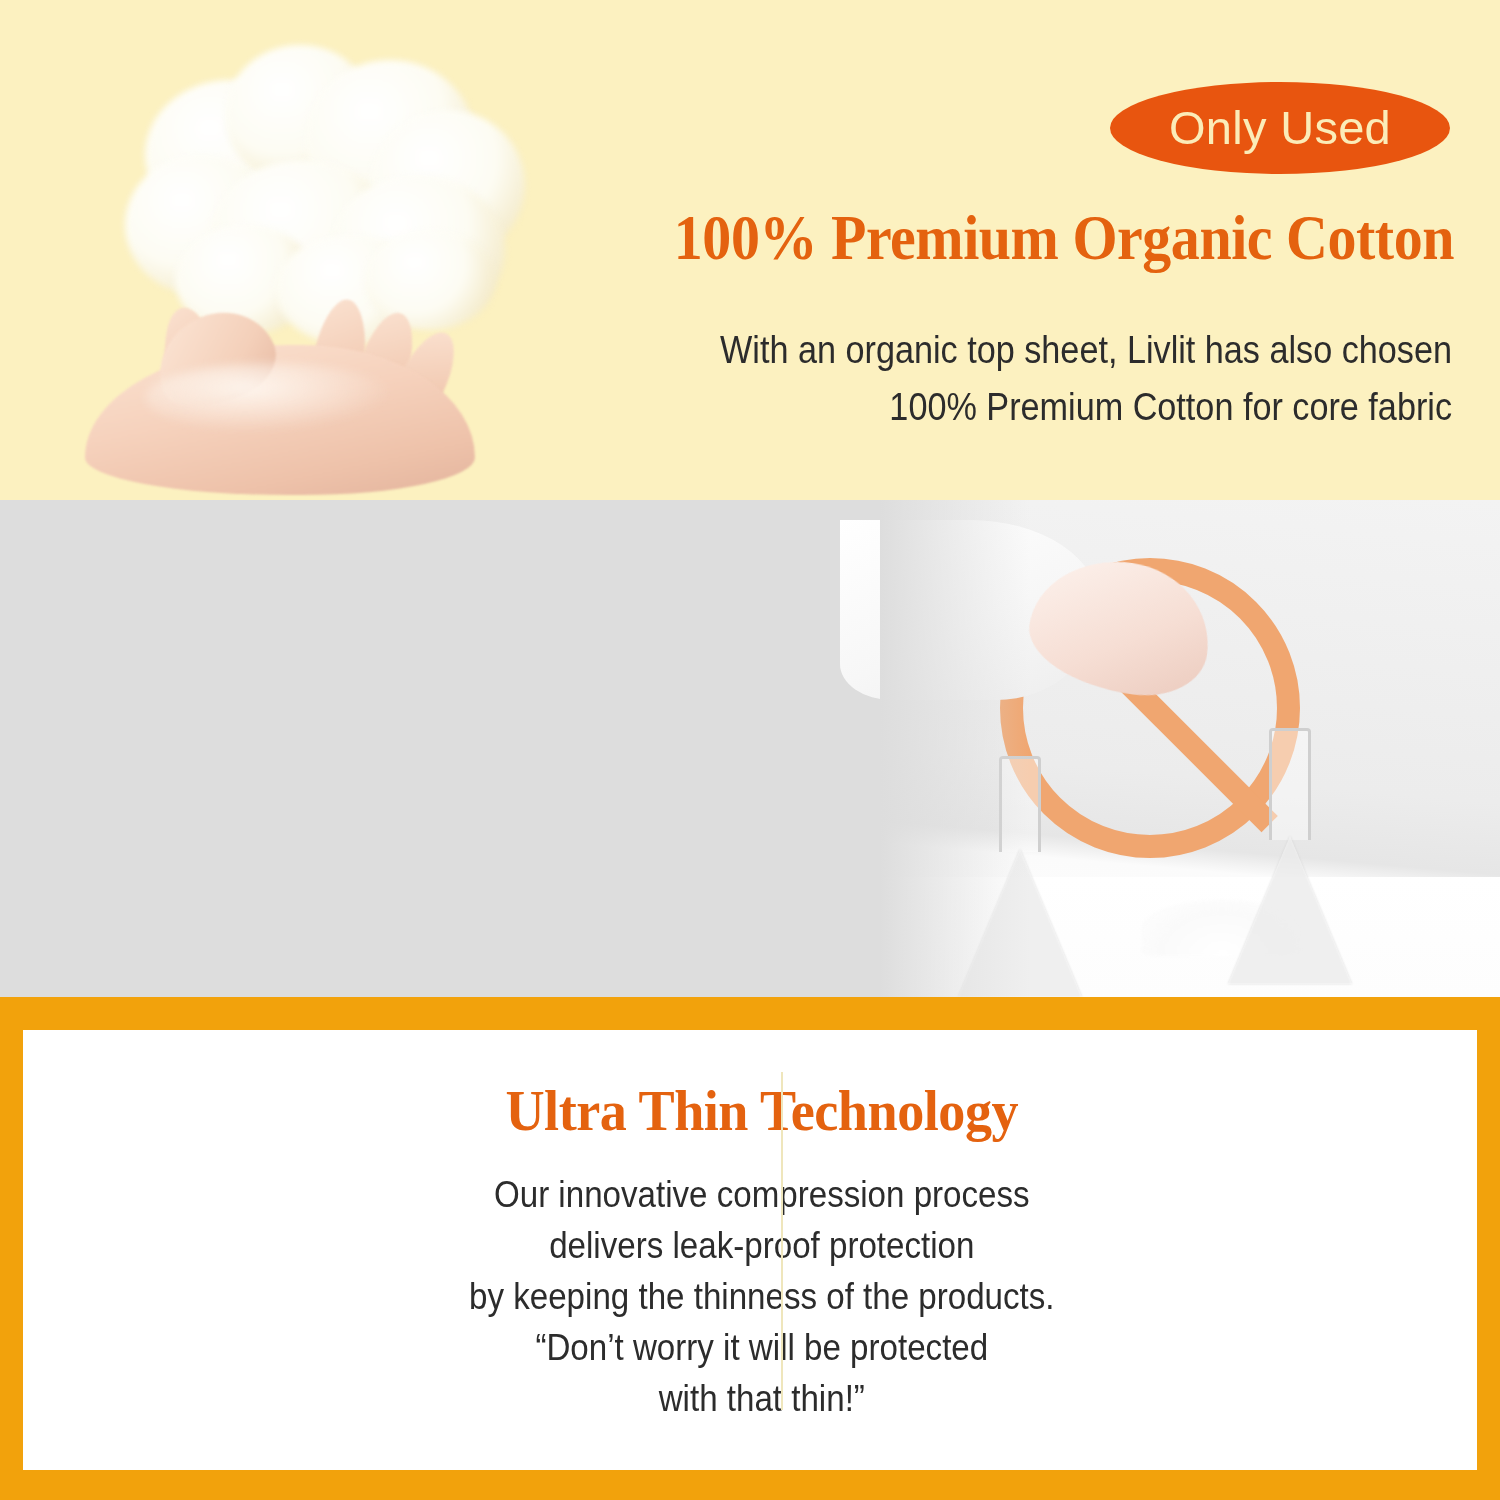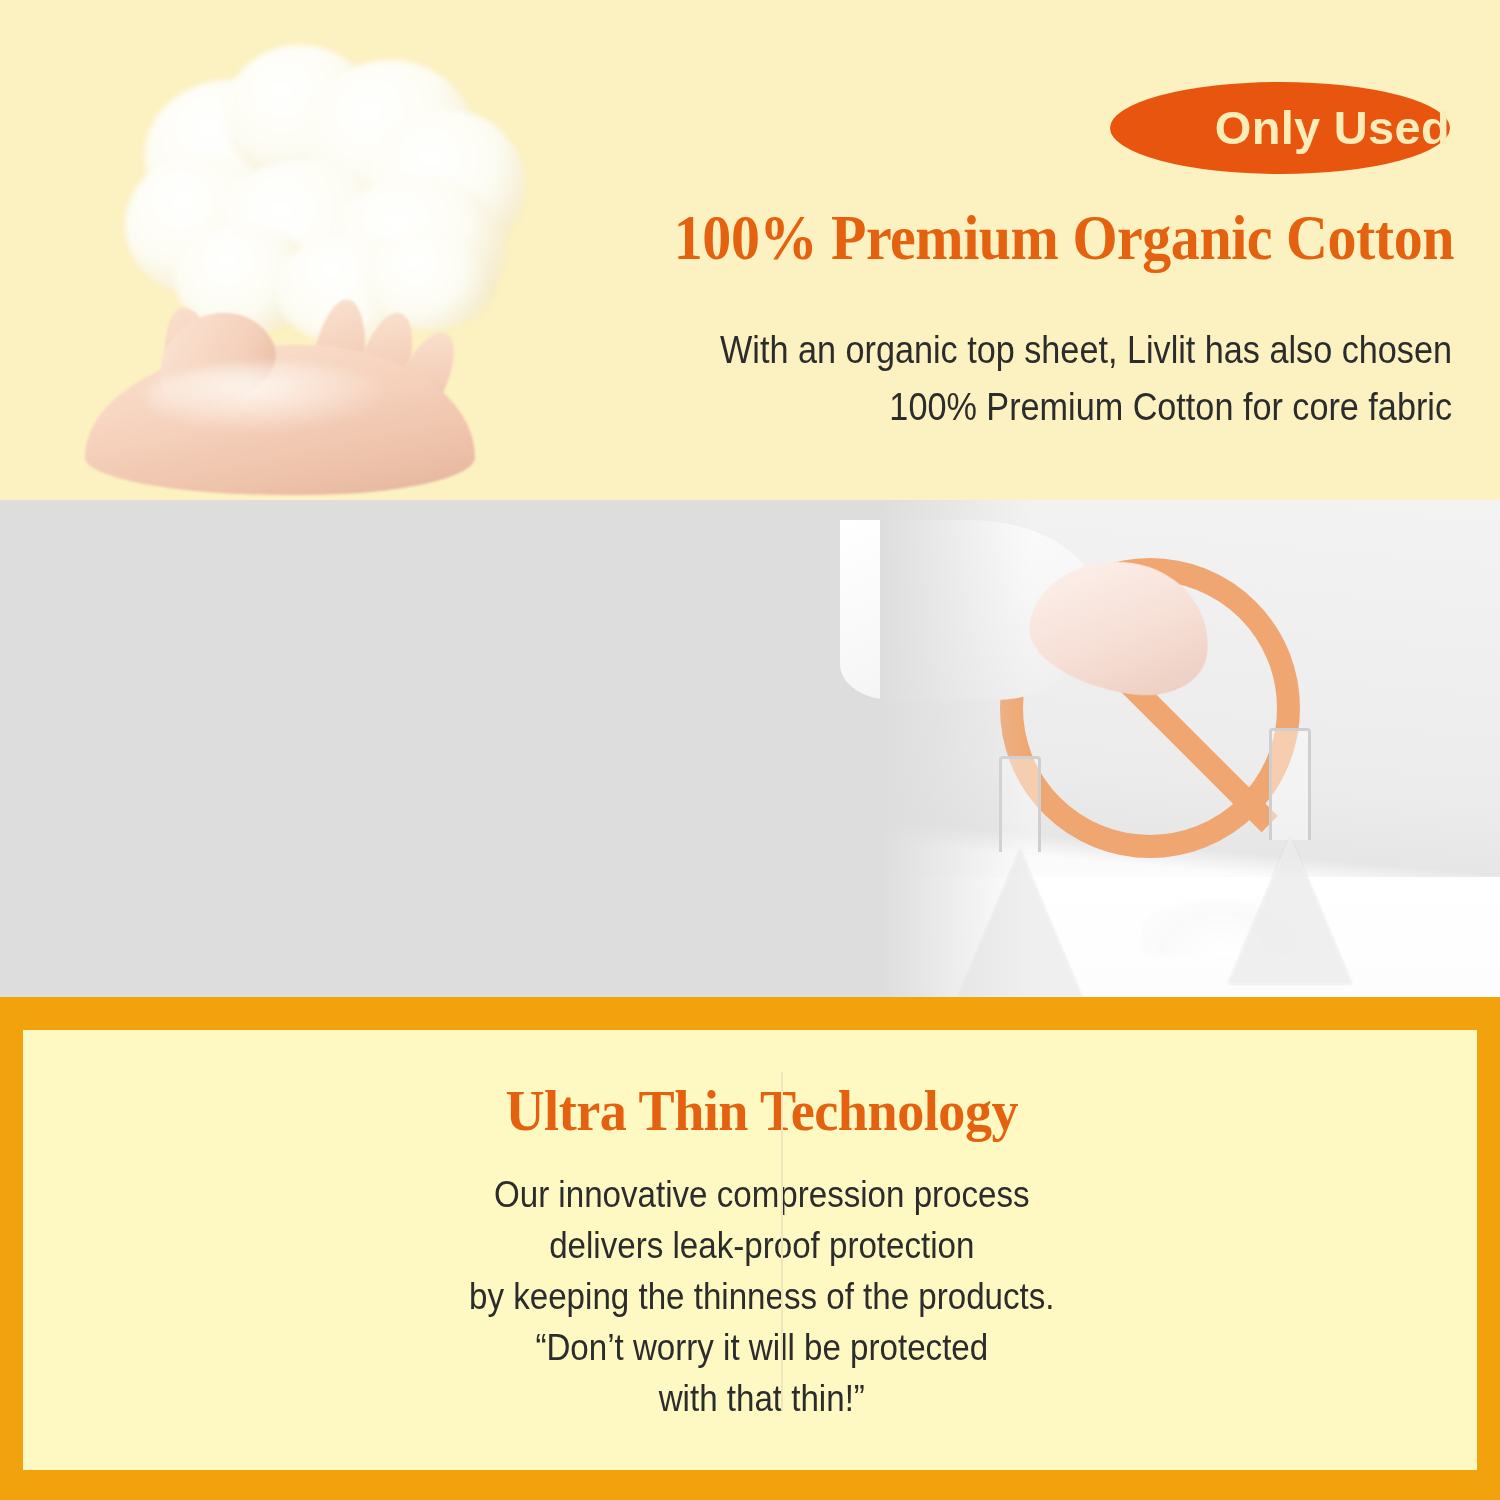--- a/index.html
+++ b/index.html
@@ -49,22 +49,22 @@
     background:linear-gradient(140deg,#fce6d6 0%,#f4d0ba 65%,#e7baa3 100%);
     transform:rotate(-22deg); filter:blur(1px);
   }
 
   .cotton-text {
     position:absolute; left:520px; top:0; width:940px; height:500px;
     text-align:right;
   }
   .badge {
     display:inline-block; background:#E8550F; color:#FBECB8;
-    border-radius:50%/50%; font-weight:700; letter-spacing:.3px;
-    white-space:nowrap; 
+    border-radius:50%/50%; font-weight:400; letter-spacing:.3px;
+    white-space:nowrap; text-align:center;
   }
   .badge-cotton {
     position:absolute; right:10px; top:82px;
     width:340px; height:92px; line-height:92px; font-size:47px;
   }
   .h-serif {
     font-family:"Liberation Serif", serif;
     color:#E4620F; font-weight:700;
     letter-spacing:-.5px;
   }
@@ -138,21 +138,21 @@
     background:linear-gradient(180deg,#ffffff 0%,#fdfdfd 100%);
   }
 
   
   .sec-features {
     position:absolute; left:0; top:997px; width:1500px; height:503px;
     background:#F2A20C;
   }
   .features-inner {
     position:absolute; left:23px; top:33px; width:1454px; height:440px;
-    background:#fef9c3;
+    background:#ffffff;
     display:flex;
     padding-left:24px;
   }
   .feat-col {
     flex:1; position:relative; display:flex; flex-direction:column;
     align-items:center; padding-top:52px;
   }
   .feat-divider {
     position:absolute; left:758px; top:42px; width:2px; height:338px;
     background:#EFE6BC;

